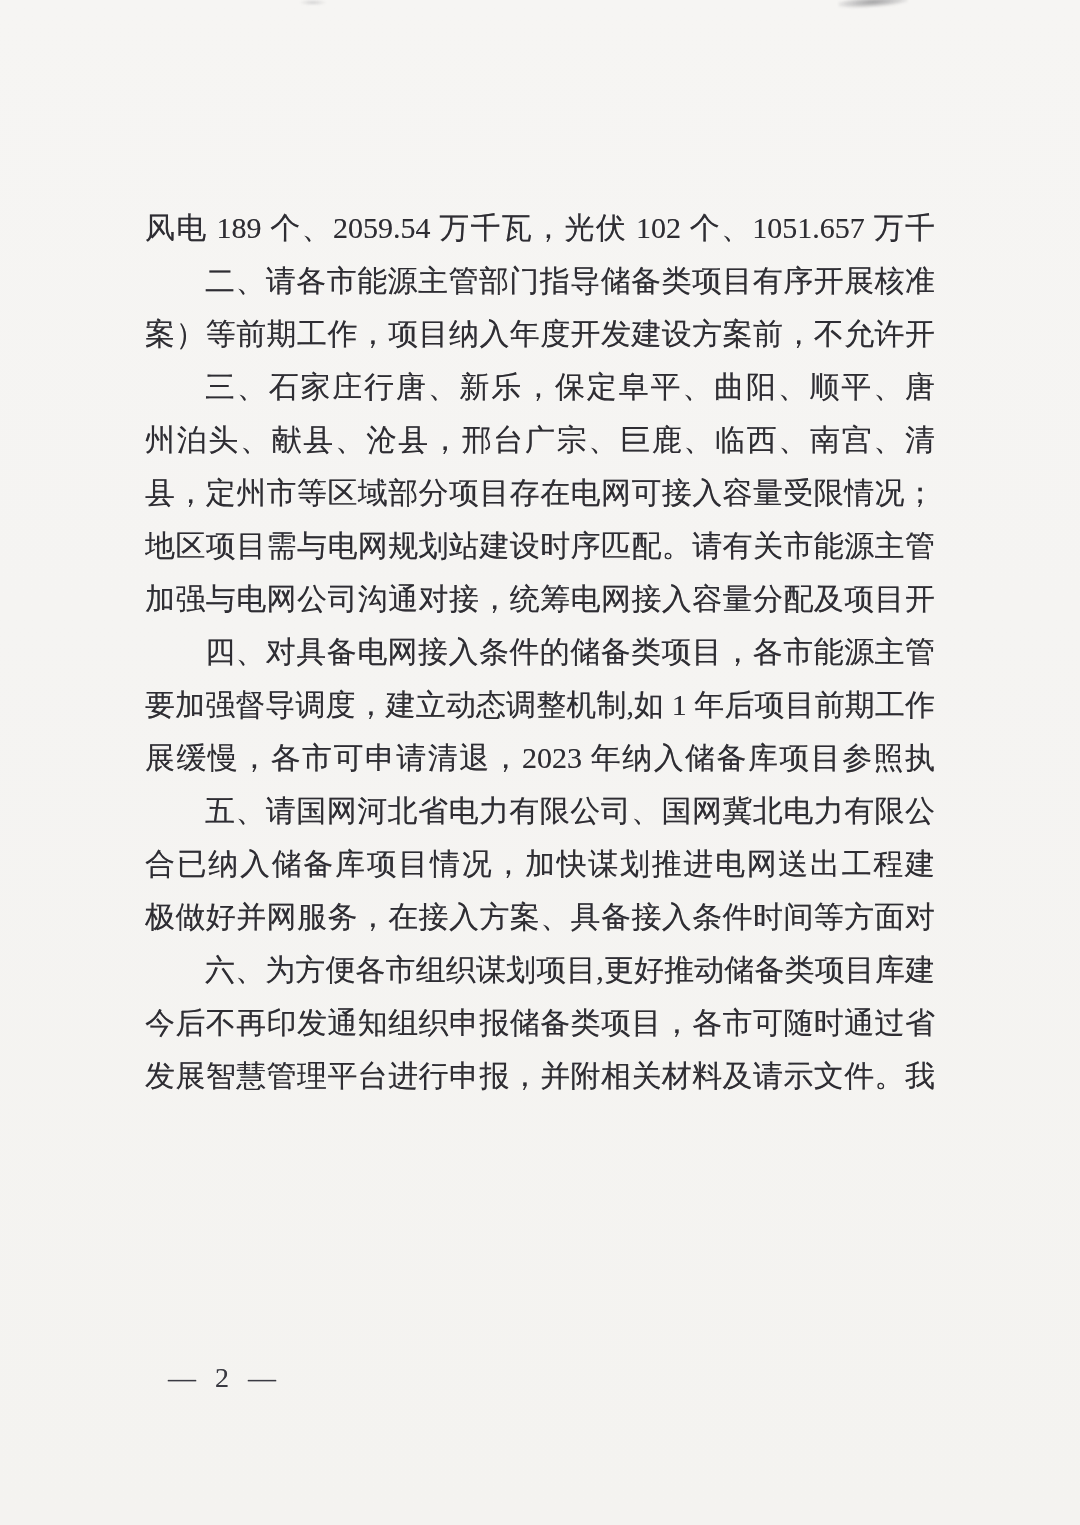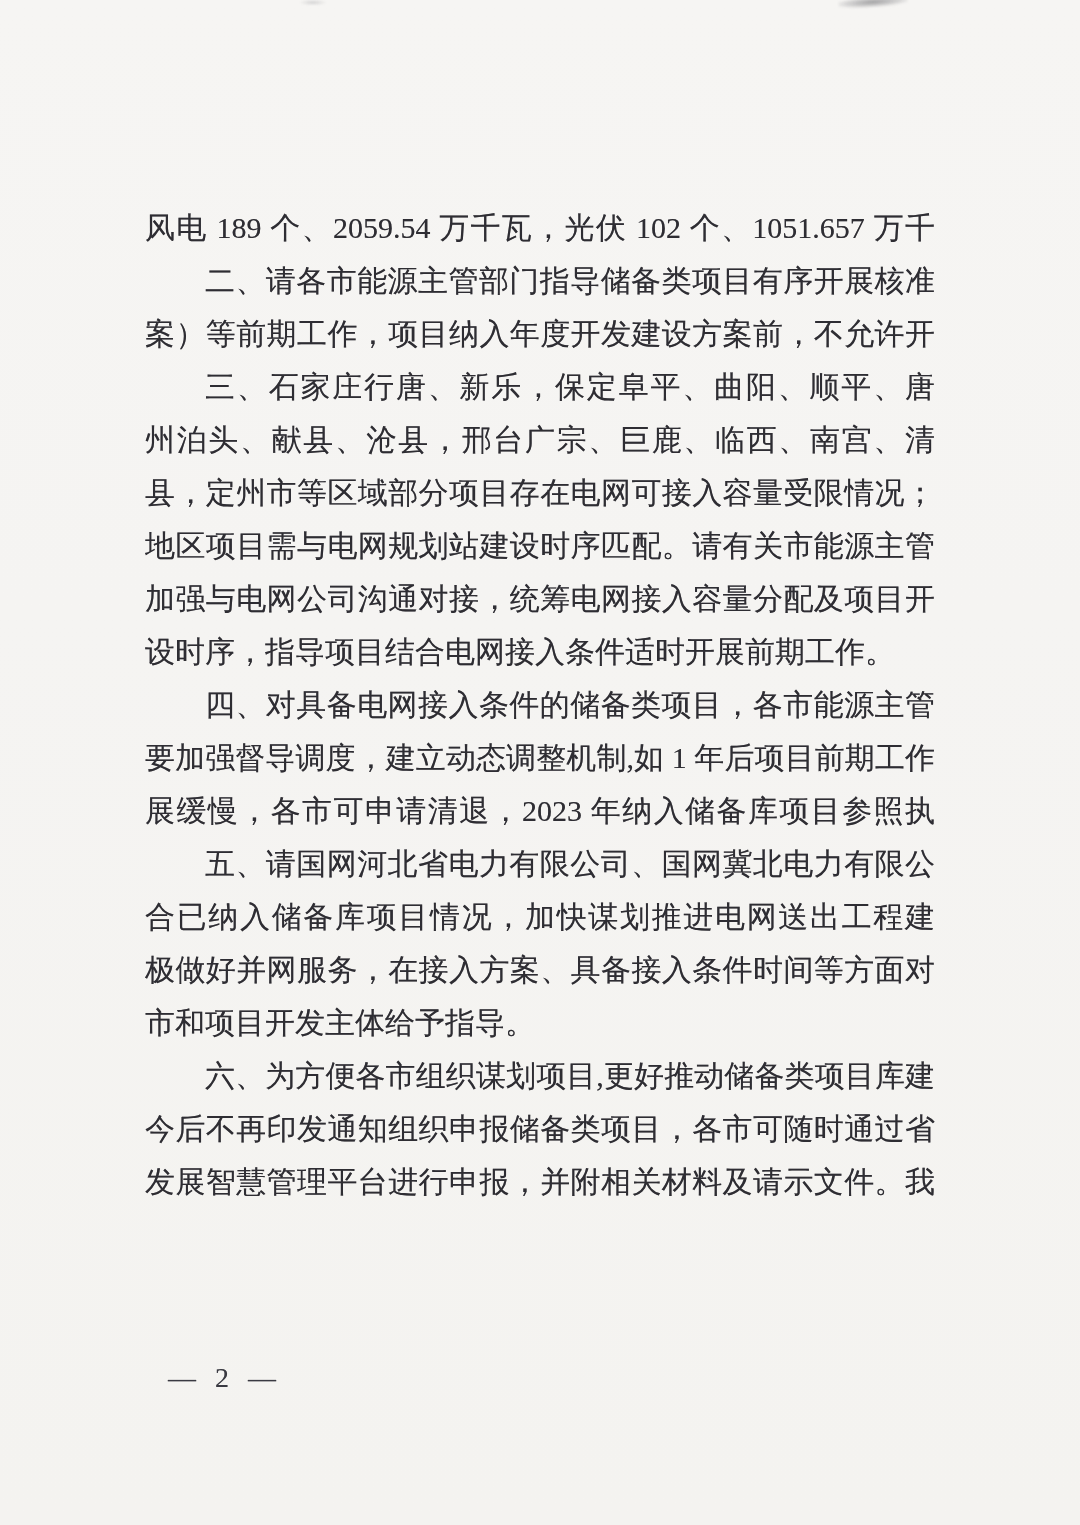--- a/index.html
+++ b/index.html
@@ -85,34 +85,32 @@
       <span class="line indent">二、请各市能源主管部门指导储备类项目有序开展核准（备</span>
       <span class="line">案）等前期工作，项目纳入年度开发建设方案前，不允许开工建</span>
     </p>
 
     <p class="para">
       <span class="line indent">三、石家庄行唐、新乐，保定阜平、曲阳、顺平、唐县，沧</span>
       <span class="line">州泊头、献县、沧县，邢台广宗、巨鹿、临西、南宫、清河、威</span>
       <span class="line">县，定州市等区域部分项目存在电网可接入容量受限情况；部分</span>
       <span class="line">地区项目需与电网规划站建设时序匹配。请有关市能源主管部门</span>
       <span class="line">加强与电网公司沟通对接，统筹电网接入容量分配及项目开发建</span>
-      <span class="line lastline">设时序，指导项目结合电网接入条件适时开展前期工作。</span>
     </p>
 
     <p class="para">
       <span class="line indent">四、对具备电网接入条件的储备类项目，各市能源主管部门</span>
       <span class="line">要加强督导调度，建立动态调整机制,如 1 年后项目前期工作仍进</span>
       <span class="line lastline">展缓慢，各市可申请清退，2023 年纳入储备库项目参照执行。</span>
     </p>
 
     <p class="para">
       <span class="line indent">五、请国网河北省电力有限公司、国网冀北电力有限公司结</span>
       <span class="line">合已纳入储备库项目情况，加快谋划推进电网送出工程建设。积</span>
       <span class="line">极做好并网服务，在接入方案、具备接入条件时间等方面对有关</span>
-      <span class="line lastline">市和项目开发主体给予指导。</span>
     </p>
 
     <p class="para">
       <span class="line indent">六、为方便各市组织谋划项目,更好推动储备类项目库建设,</span>
       <span class="line">今后不再印发通知组织申报储备类项目，各市可随时通过省能源</span>
       <span class="line">发展智慧管理平台进行申报，并附相关材料及请示文件。我们将</span>
     </p>
 
   </main>
 

